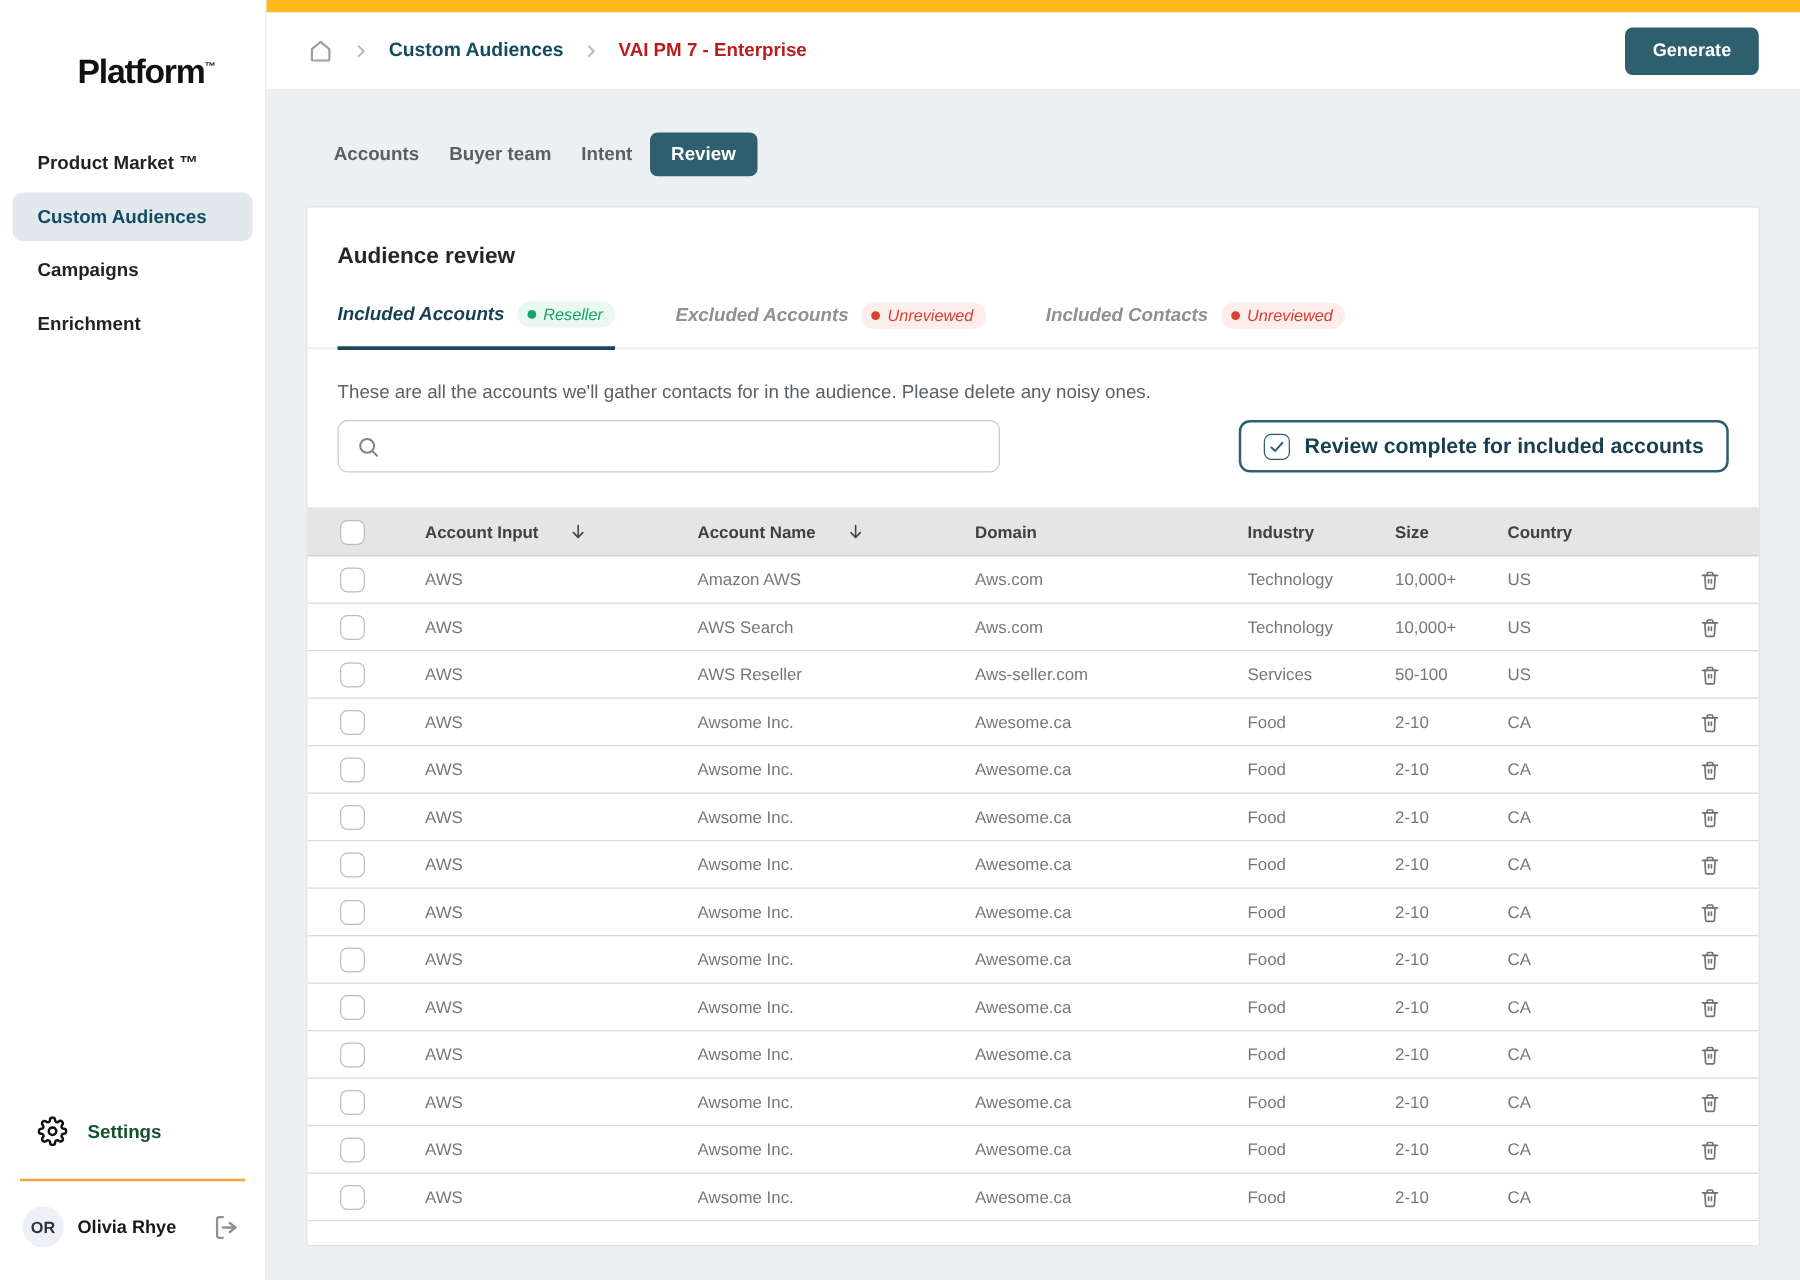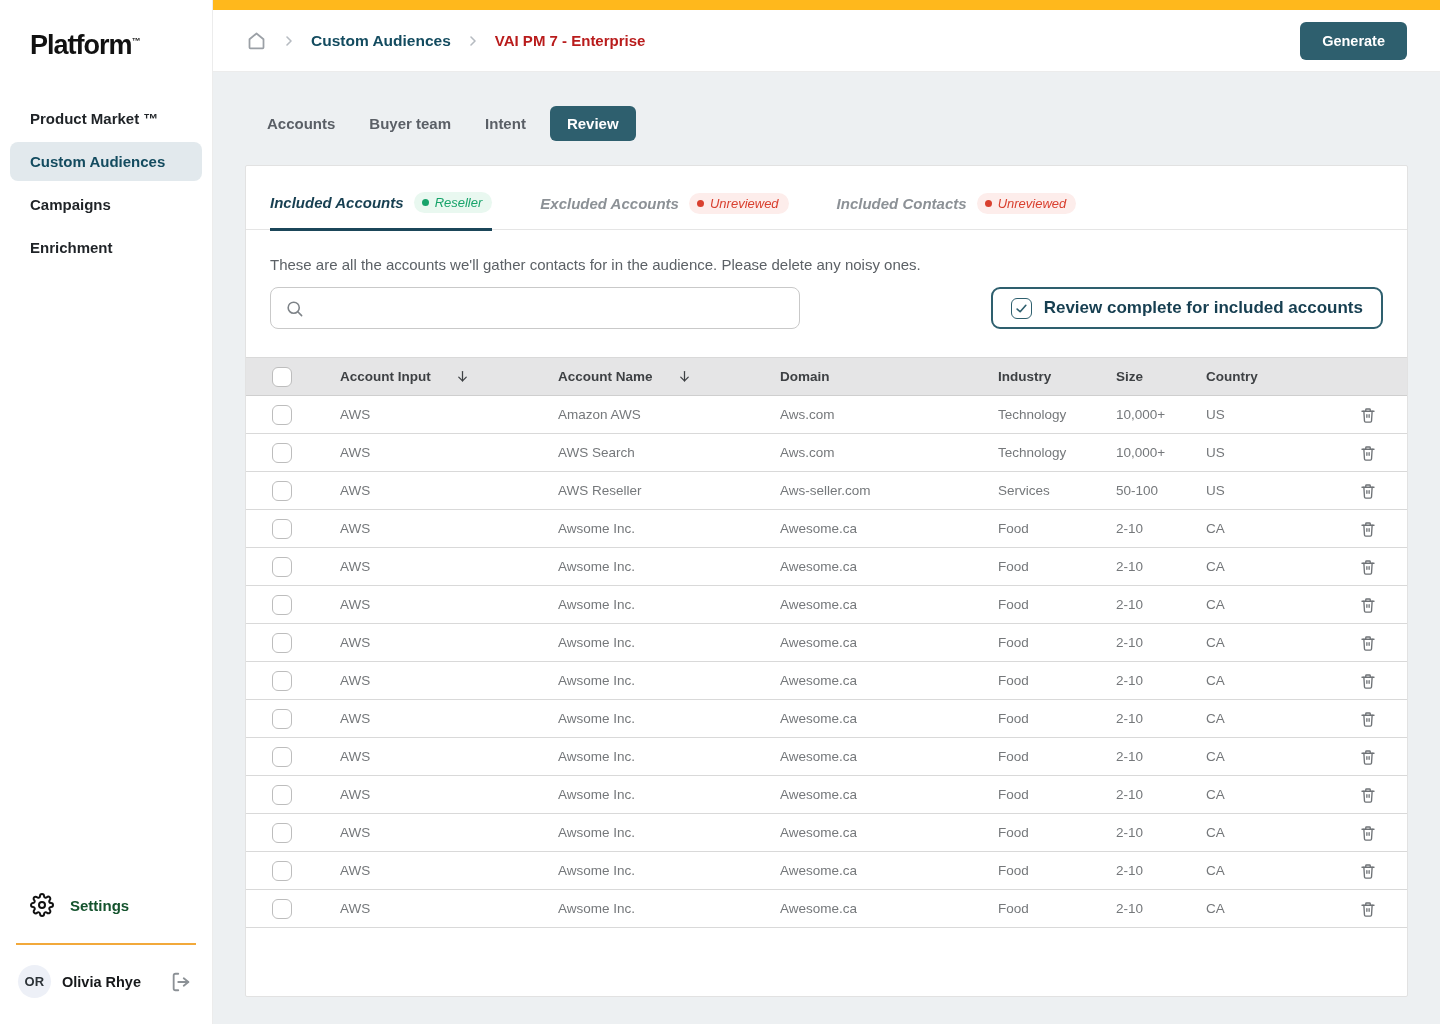--- a/index.html
+++ b/index.html
@@ -9,21 +9,21 @@
     display:flex; background:#EDF0F2; color:#1c1c1c;
     -webkit-font-smoothing:antialiased;
   }
 
   
   .sidebar {
     width:213px; min-width:213px; background:#ffffff; height:100%;
     display:flex; flex-direction:column; position:relative;
     border-right:1px solid #ECECEC;
   }
-  .logo-wrap { padding:30px 0 0 30px; }
+  .logo-wrap { padding:42px 0 0 30px;margin-left:32px; }
   .logo {
     font-weight:800; font-size:27px; letter-spacing:-1px; color:#111;
     font-stretch:condensed;
   }
   .logo sup { font-size:9px; letter-spacing:0; }
   .nav { margin-top:38px; display:flex; flex-direction:column; gap:4px; padding:0 10px; }
   .nav-item {
     padding:11px 20px; font-size:15px; font-weight:600; color:#1f2327;
     border-radius:8px; cursor:pointer; white-space:nowrap;
   }
@@ -53,21 +53,21 @@
   .crumb-current { font-size:15px; font-weight:700; color:#b91c1c; }
   .generate-btn {
     background:#2E5F6E; color:#fff; font-size:14.5px; font-weight:600;
     border:none; border-radius:6px; padding:11px 22px; cursor:pointer;
     font-family:inherit;
   }
 
   .content { flex:1; padding:34px 32px 0 32px; overflow:hidden; }
 
   
-  .tabs { display:flex; align-items:flex-end; gap:14px; padding-left:12px; }
+  .tabs { display:flex; align-items:flex-end; gap:4px; padding-left:12px; }
   .tab {
     font-size:15px; font-weight:600; color:#5A5F66; padding:9px 10px;
     border-radius:6px; cursor:pointer; background:transparent; border:none;
     font-family:inherit;
   }
   .tab.active { background:#2E5F6E; color:#fff; padding:9px 17px; }
 
   
   .card {
     margin-top:24px; background:#fff; border:1px solid #E2E2E2;
@@ -203,20 +203,21 @@
   <div class="content">
 
     <div class="tabs">
       <button class="tab">Accounts</button>
       <button class="tab">Buyer team</button>
       <button class="tab">Intent</button>
       <button class="tab active">Review</button>
     </div>
 
     <section class="card">
+      <h2 class="card-title">Audience review</h2>
 
       <div class="subtabs">
         <button class="subtab active">
           <span class="st-label">Included Accounts</span>
           <span class="badge success">
             <span class="dot"></span>
             <span>Reseller</span>
           </span>
         </button>
         <button class="subtab">

